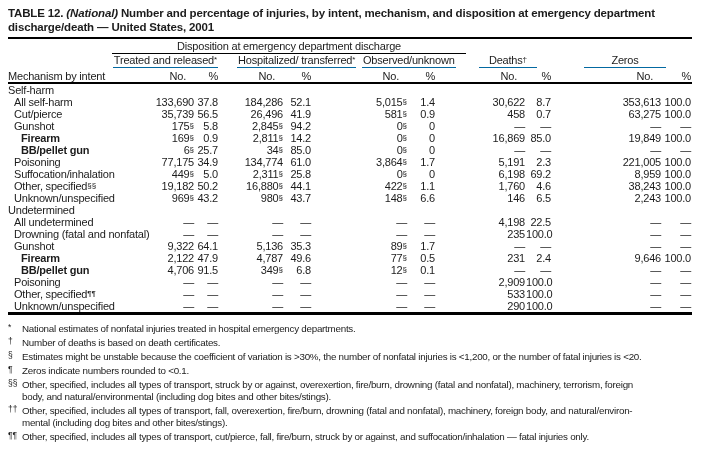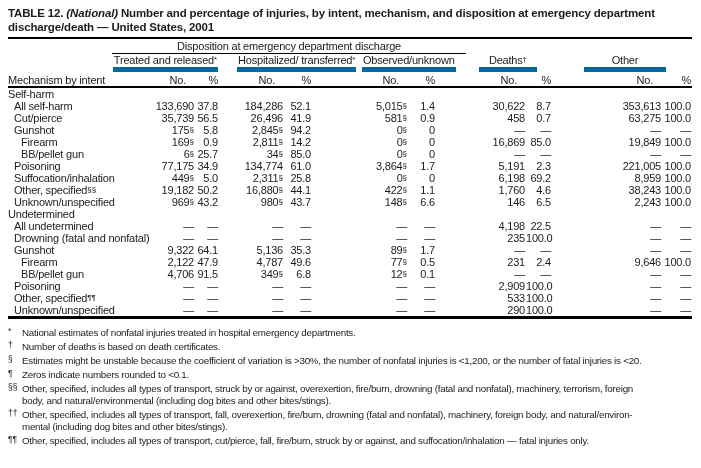--- a/index.html
+++ b/index.html
@@ -25,33 +25,33 @@
     vertical-align:bottom;
   }
   tr.hr1 th{height:15px;}
   tr.hr2 th{height:14px;}
   tr.hr3 th{height:14px;}
   .dispo-label{
     display:block;width:calc(100% + 30px);text-align:center;
     border-bottom:1px solid #000;padding-bottom:1px;
   }
   .grp{text-align:center;}
-  .grp-label{display:inline-block;border-bottom:5px solid #0369a1;padding:0 1px 1px 1px;text-align:center;}
+  .grp-label{display:inline-block;border-bottom:1px solid #0369a1;padding:0 1px 1px 1px;text-align:center;}
   .g1{padding-left:18px;}
   .g2{padding-left:50px;}
   .g3{padding-left:28px;}
   .g4{padding-left:6px;}
   .g3 .grp-label{min-width:56px;}
   .g4 .grp-label{min-width:80px;}
   th.no{text-align:right;padding-right:9px;}
   th.pct{text-align:right;padding-right:1px;}
   td.num{text-align:right;padding-right:1px;}
   td.sec{padding-left:0;}
   td.lbl{padding-left:6px;}
-  td.lbl.ind2{padding-left:13px;}
+  td.lbl.ind2{padding-left:13px;font-weight:bold;}
   tbody td{height:12px;}
   sup{font-size:8px;line-height:0;vertical-align:2.5px;letter-spacing:0;}
   .footnotes{margin-top:6px;}
   .fn{
     font-size:9.8px;line-height:12.4px;letter-spacing:-0.25px;
     padding-left:14px;color:#1c1c1c;
   }
   .fn .mk{
     display:inline-block;width:14px;margin-left:-14px;
     font-size:8.5px;vertical-align:1.5px;letter-spacing:0;
@@ -85,21 +85,21 @@
             <span class="dispo-label">Disposition at emergency department discharge</span>
           </th>
         <th colspan="4"></th>
       </tr>
       <tr class="hr2" id="group-row">
         <th></th>
       <th colspan="2" class="grp g0"><span class="grp-label">Treated and released<sup>*</sup></span></th>
           <th colspan="2" class="grp g1"><span class="grp-label">Hospitalized/ transferred<sup>*</sup></span></th>
           <th colspan="2" class="grp g2"><span class="grp-label">Observed/unknown</span></th>
           <th colspan="2" class="grp g3"><span class="grp-label">Deaths<sup>†</sup></span></th>
-          <th colspan="2" class="grp g4"><span class="grp-label">Other</span></th>
+          <th colspan="2" class="grp g4"><span class="grp-label">Zeros</span></th>
         </tr>
       <tr class="hr3" id="subhead-row">
         <th class="mech">Mechanism by intent</th>
       <th class="no">No.</th>
           <th class="pct">%</th>
           <th class="no">No.</th>
           <th class="pct">%</th>
           <th class="no">No.</th>
           <th class="pct">%</th>
           <th class="no">No.</th>

